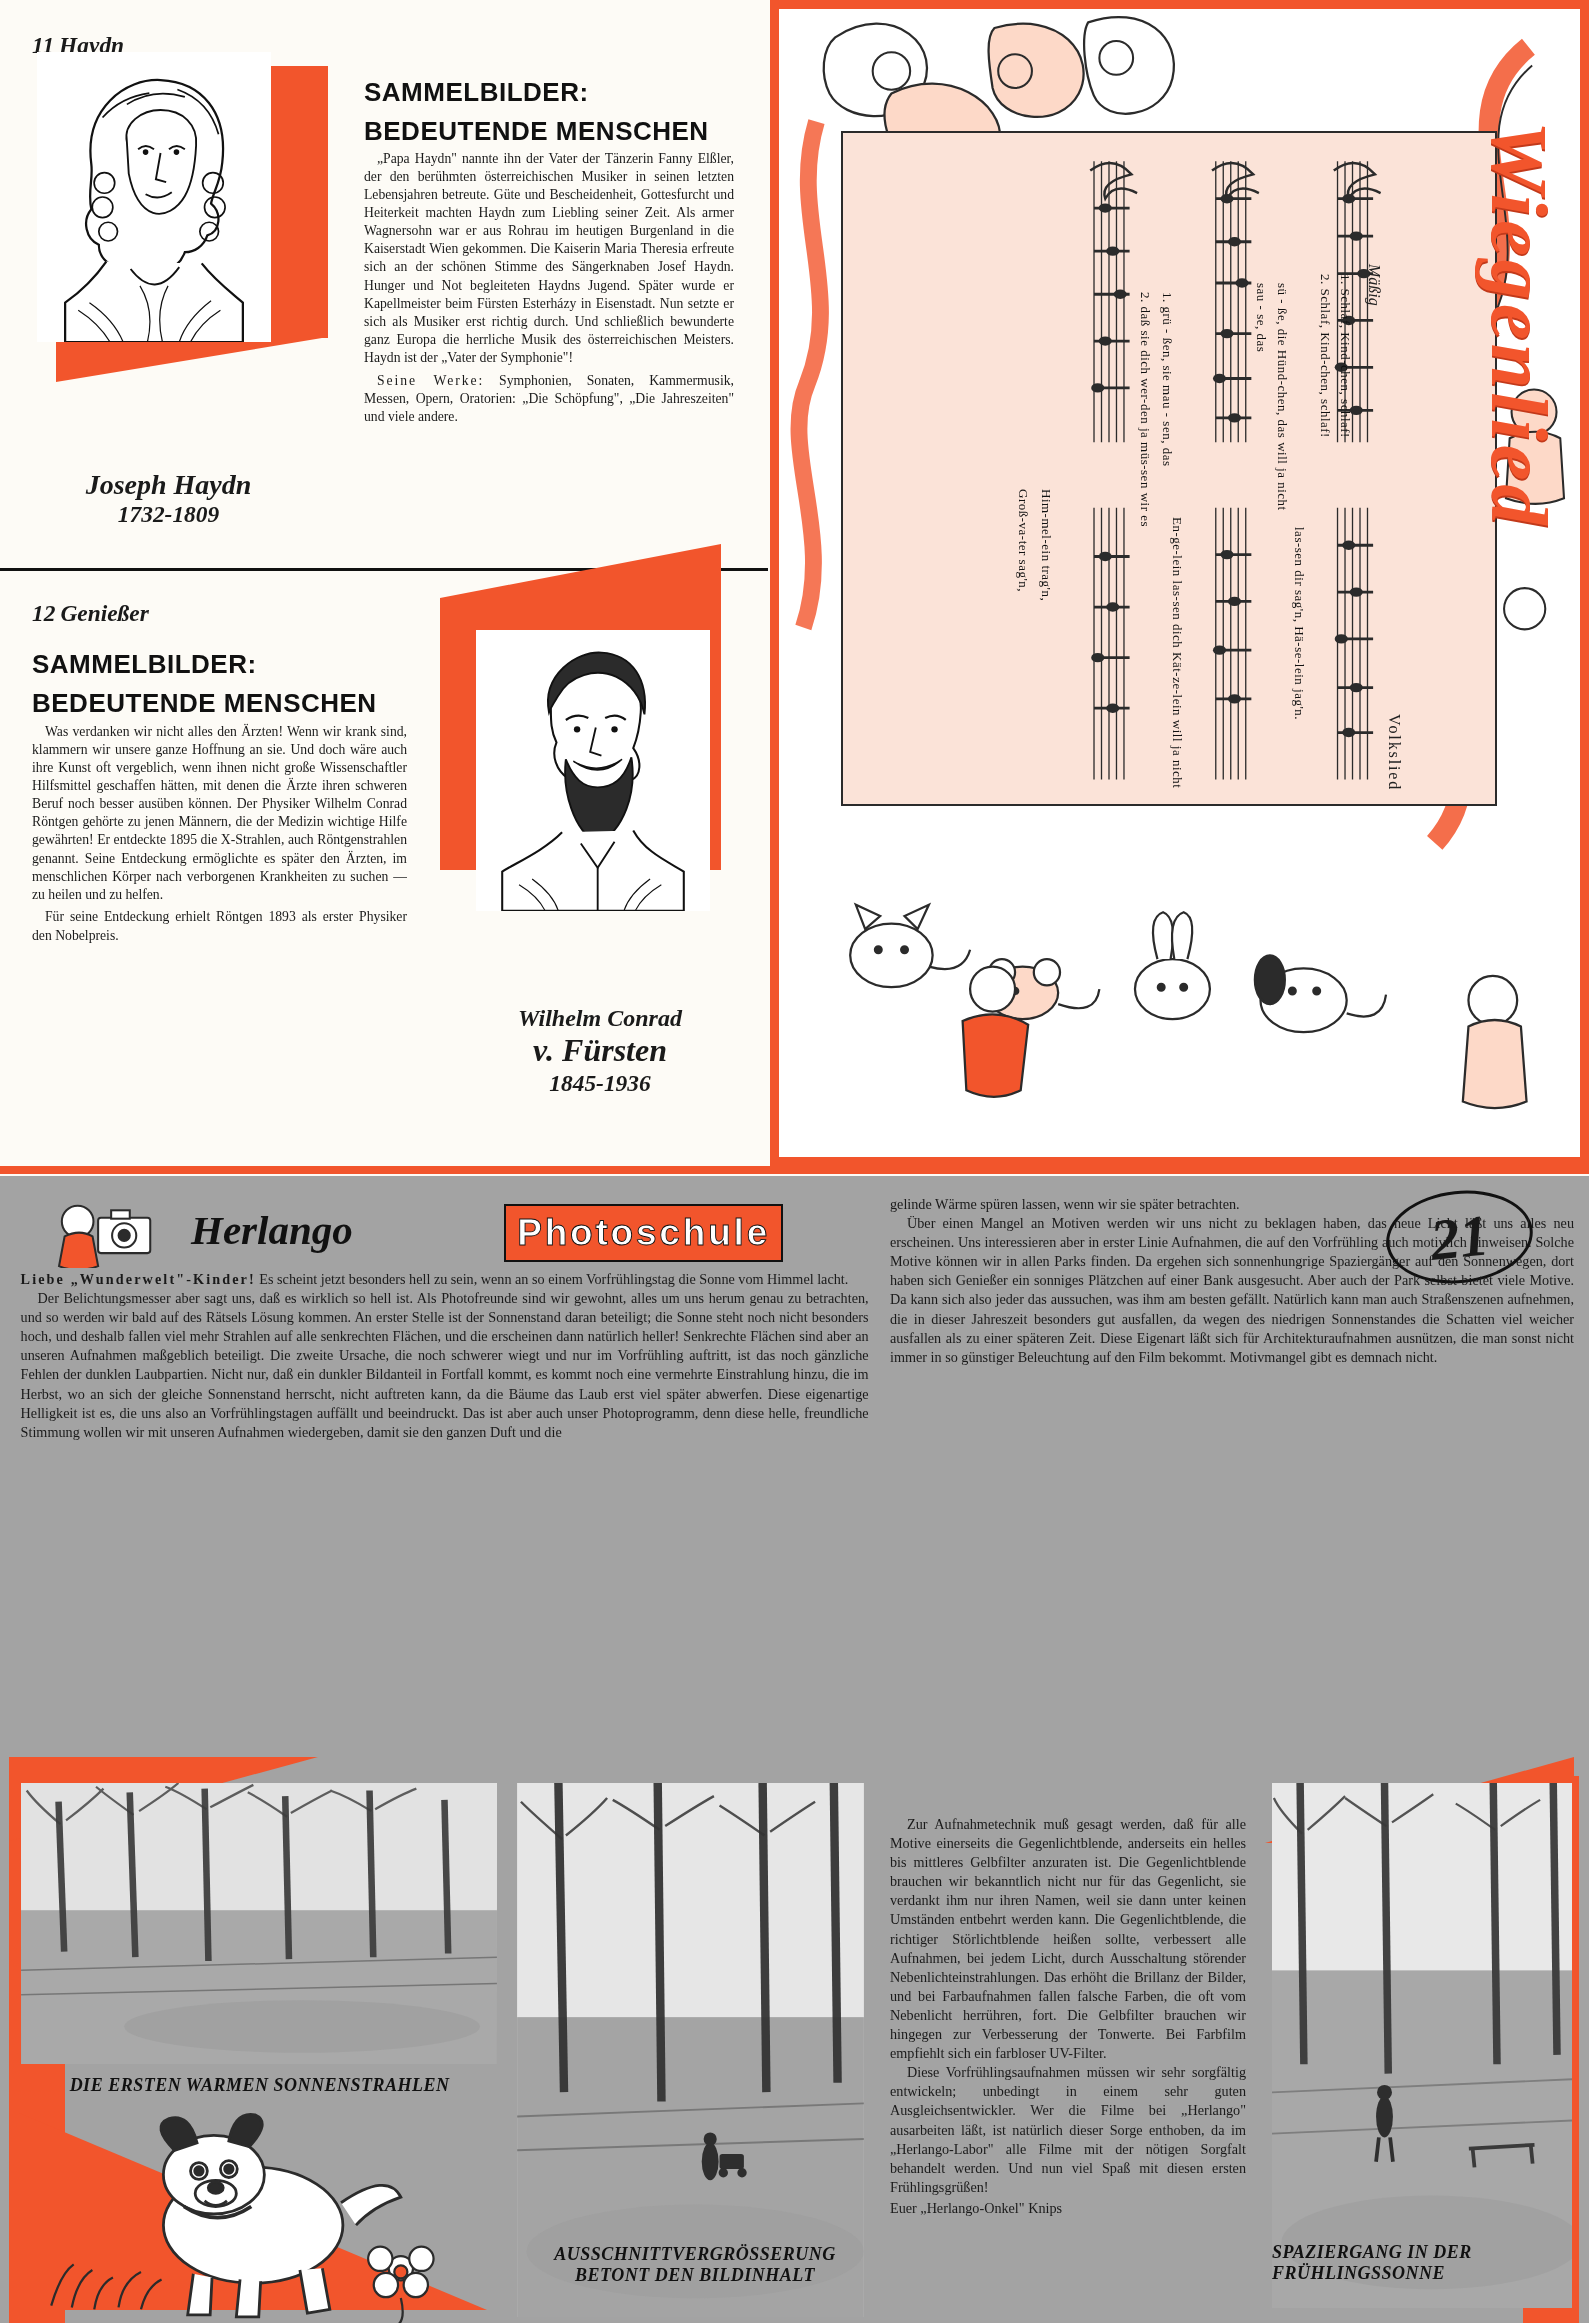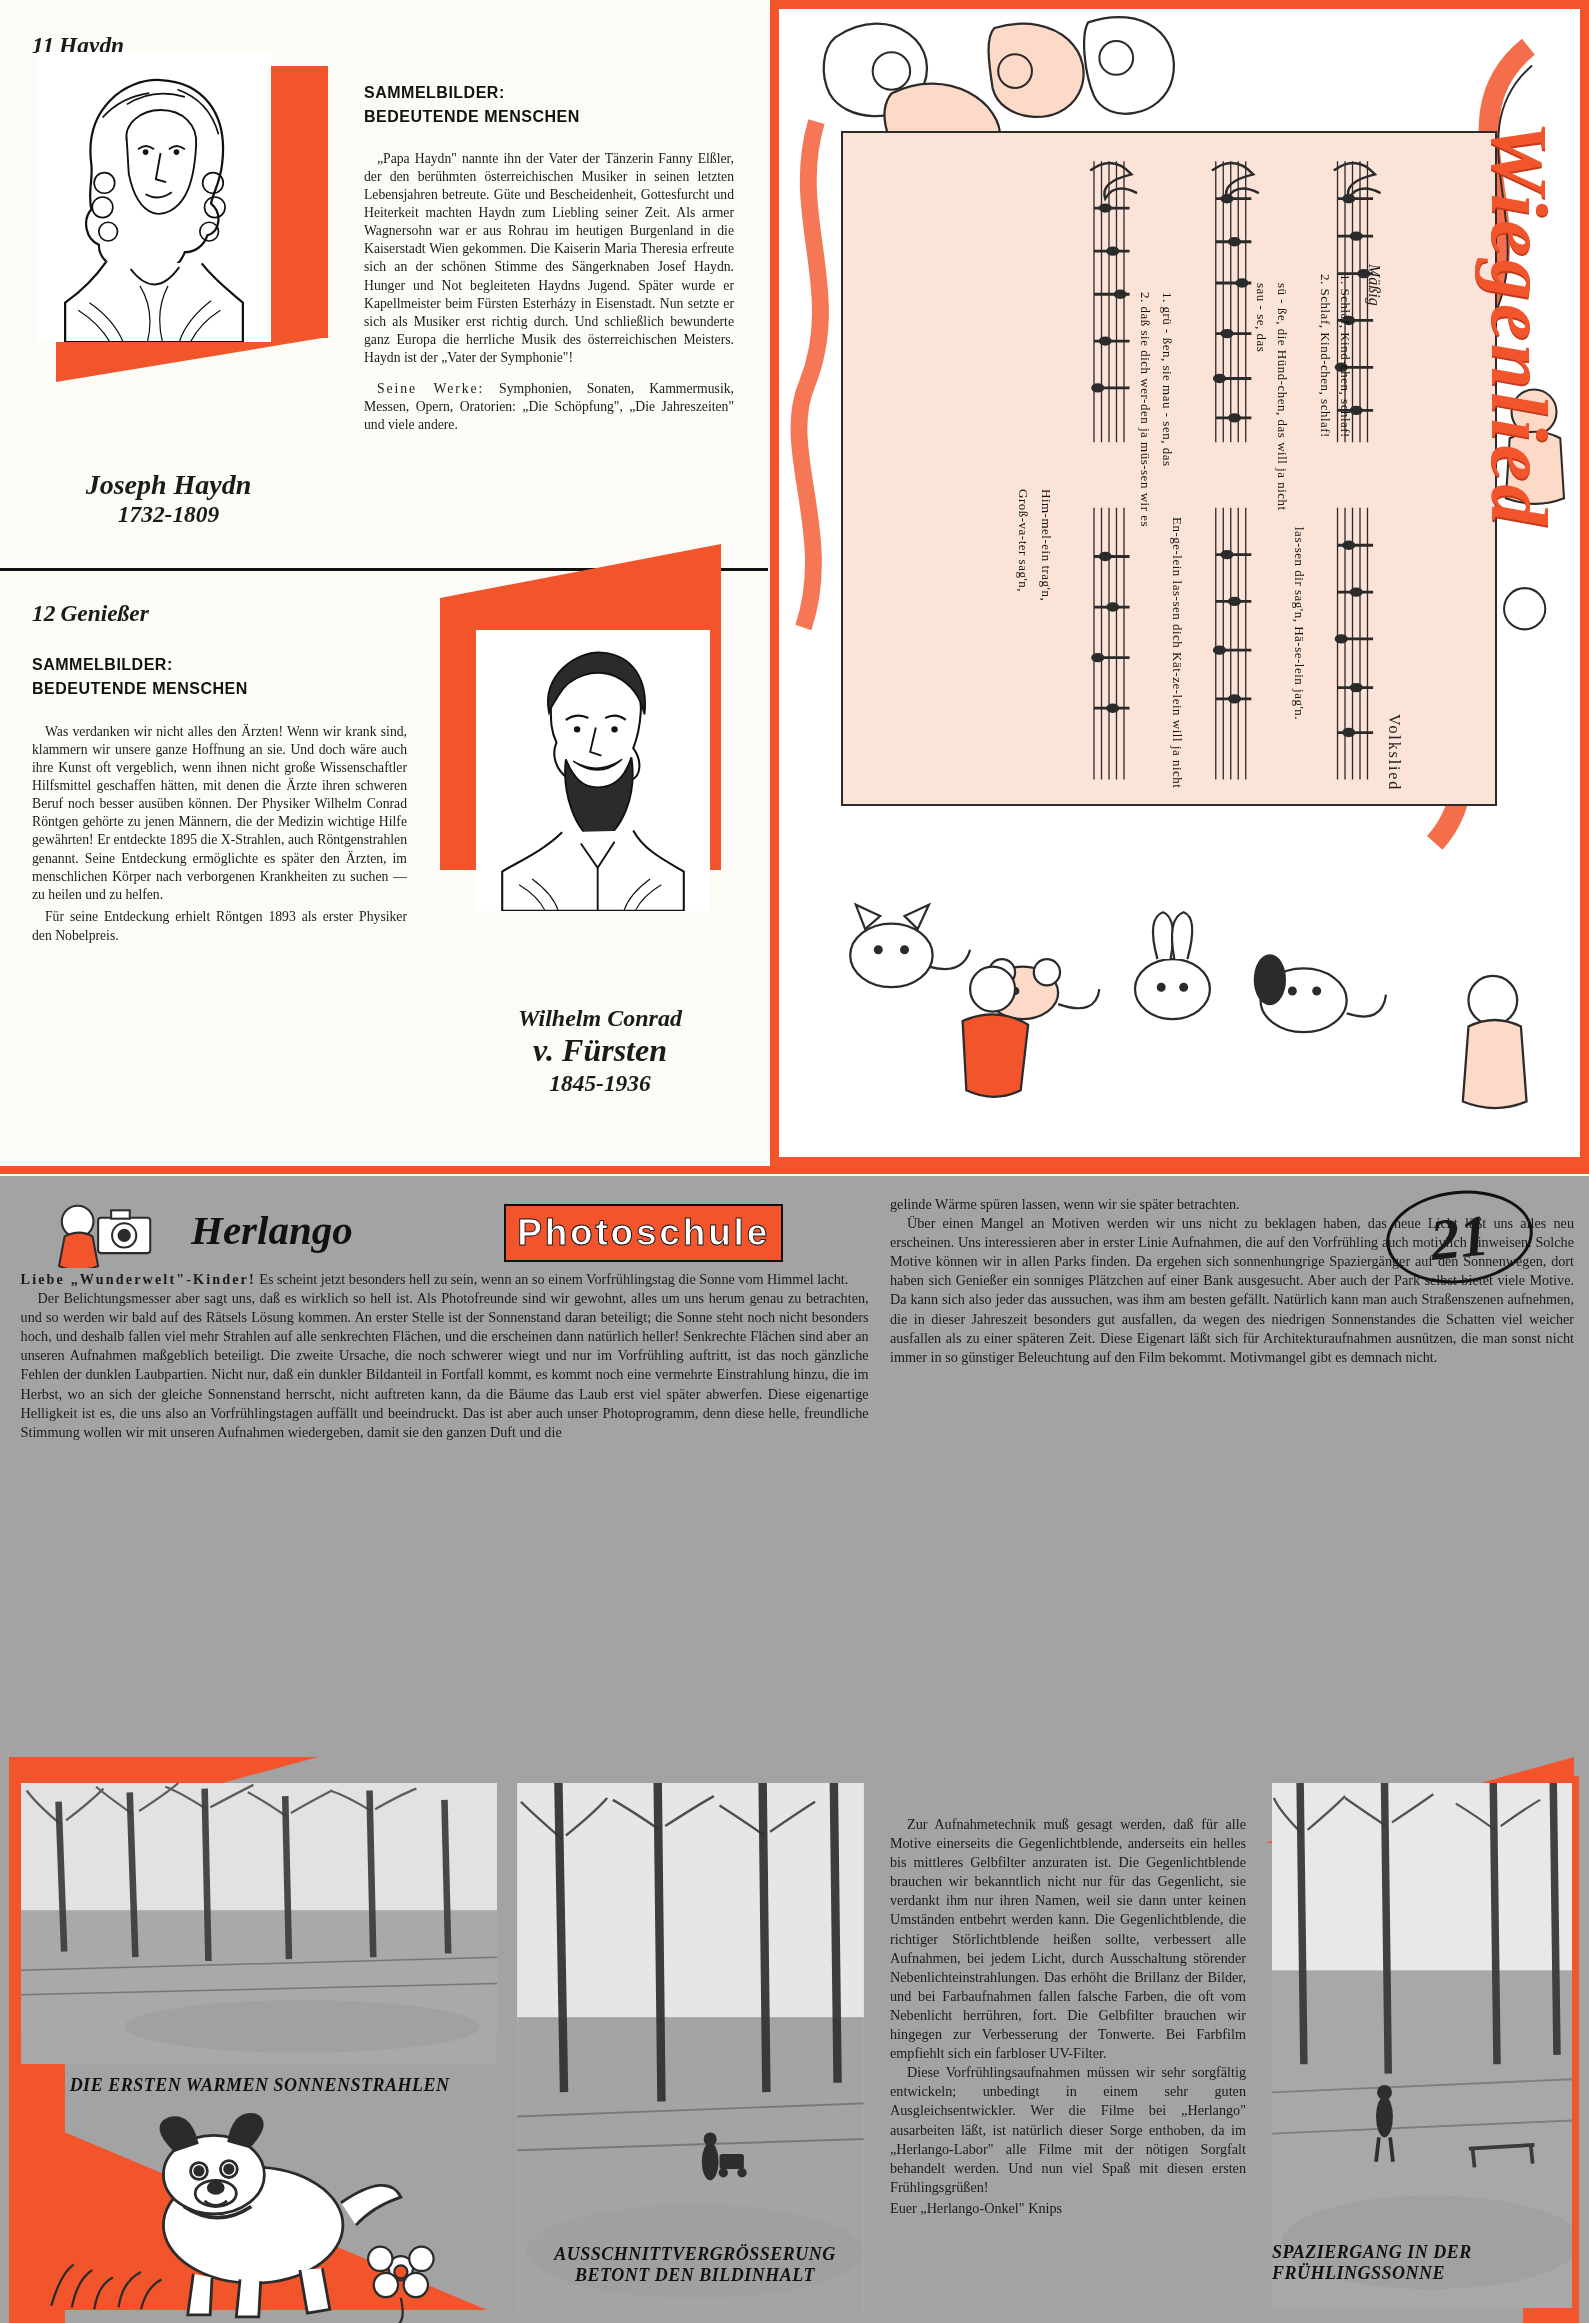--- a/index.html
+++ b/index.html
@@ -21,21 +21,21 @@
 
   
   .card{position:absolute;}
   .card-num{font-family:"Liberation Serif",serif;font-style:italic;font-size:23.4px;font-weight:bold;}
   .card-num .num{margin-right:5px;}
   .orange-block{position:absolute;background:#f2552c;}
   .portrait-box{position:absolute;background:#fff;}
   .sammel-title{
     font-family:"Liberation Sans",sans-serif;
     font-weight:bold;letter-spacing:0.5px;
-    font-size:16px;line-height:1.5;color:#111;margin-top:8px;
+    font-size:26px;line-height:1.5;color:#111;
   }
   .body-text{
     font-size:13.7px;line-height:1.32;text-align:justify;
     font-family:"Liberation Serif",serif;
     hyphens:auto;
   }
   .body-text p{margin:0 0 0 0;text-indent:13px;}
   .spaced{letter-spacing:1.9px;}
   .name-script{
     font-family:"Liberation Serif",serif;
@@ -182,21 +182,21 @@
           </svg>
         </div>
 
         <div class="sammel-title" style="position:absolute;left:364px;top:73px;width:375px;">
           <div>SAMMELBILDER:</div>
           <div>BEDEUTENDE MENSCHEN</div>
         </div>
 
         <div class="body-text" style="position:absolute;left:364px;top:150px;width:370px;">
           <p>„Papa Haydn" nannte ihn der Vater der Tänzerin Fanny Elßler, der den berühmten österreichischen Musiker in seinen letzten Lebensjahren betreute. Güte und Bescheidenheit, Gottesfurcht und Heiterkeit machten Haydn zum Liebling seiner Zeit. Als armer Wagnersohn war er aus Rohrau im heutigen Burgenland in die Kaiserstadt Wien gekommen. Die Kaiserin Maria Theresia erfreute sich an der schönen Stimme des Sängerknaben Josef Haydn. Hunger und Not begleiteten Haydns Jugend. Später wurde er Kapellmeister beim Fürsten Esterházy in Eisenstadt. Nun setzte er sich als Musiker erst richtig durch. Und schließlich bewunderte ganz Europa die herrliche Musik des österreichischen Meisters. Haydn ist der „Vater der Symphonie"!</p>
-          <p style="text-indent:13px;margin-top:13px;">
+          <p style="text-indent:13px;margin-top:5px;">
             <span class="spaced">Seine Werke:</span>
             <span>Symphonien, Sonaten, Kammermusik, Messen, Opern, Oratorien: „Die Schöpfung", „Die Jahreszeiten" und viele andere.</span>
           </p>
         </div>
 
         <div class="name-script" style="position:absolute;left:28px;top:468px;width:281px;">
           <div>Joseph Haydn</div>
           <div class="dates">1732-1809</div>
         </div>
       </div>

